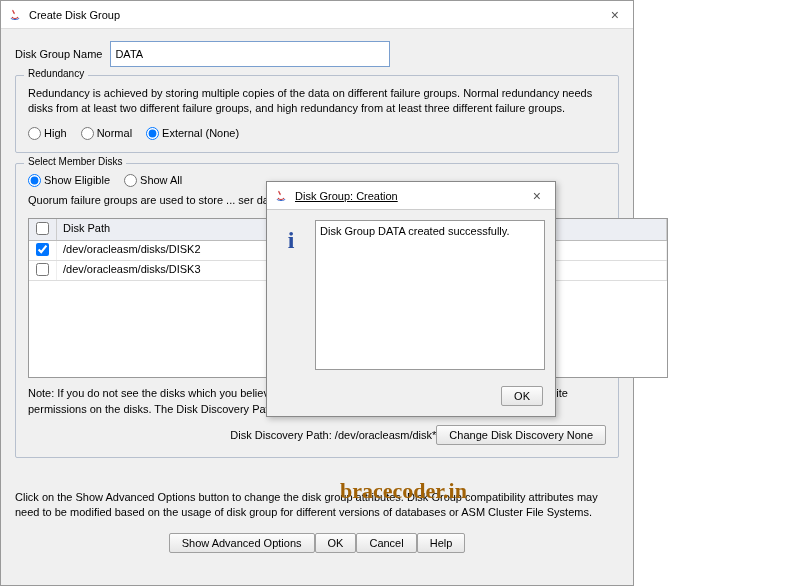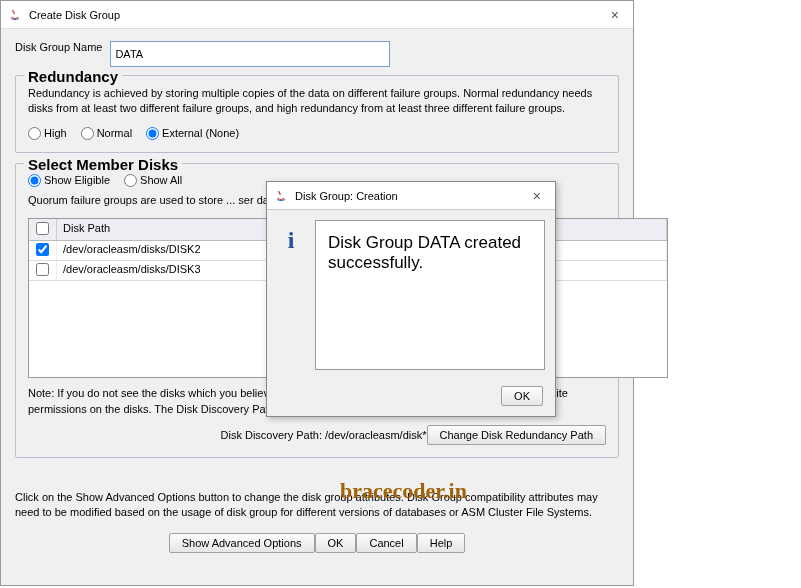--- a/index.html
+++ b/index.html
@@ -42,21 +42,21 @@
       font-size: 14px;
       color: #555;
       cursor: default;
       padding: 2px 6px;
     }
     .content {
       padding: 12px 14px;
     }
     .row {
       display: flex;
-      align-items: flex-start;
+      align-items: center;
       margin-bottom: 8px;
     }
     .label {
       margin-right: 8px;
     }
     input[type="text"] {
       border: 1px solid #7a9fcf;
       padding: 12px 4px;
       font-family: inherit;
       font-size: 11px;
@@ -68,22 +68,21 @@
       padding: 10px 12px 12px 12px;
       margin-bottom: 10px;
       position: relative;
     }
     .groupbox-title {
       position: absolute;
       top: -8px;
       left: 8px;
       background: #f0f0f0;
       padding: 0 4px;
-      font-size: 15px;
-      font-weight: bold;
+      font-size: 10px;
     }
     .desc {
       margin-bottom: 10px;
       line-height: 1.4;
     }
     .radios {
       display: flex;
       gap: 6px;
       align-items: flex-start;
     }
@@ -166,20 +165,21 @@
       left: 266px;
       top: 181px;
       width: 290px;
       background: #f0f0f0;
       border: 1px solid #888;
       box-shadow: 2px 2px 6px rgba(0,0,0,0.25);
     }
     .modal .titlebar {
       background: #fff;
       border-bottom: 1px solid #ccc;
+      text-decoration: underline;
     }
     .modal-body {
       display: flex;
       padding: 10px;
       gap: 10px;
     }
     .info-icon {
       width: 28px; height: 28px;
       display: flex;
       align-items: center;
@@ -188,23 +188,23 @@
       font-size: 24px;
       font-weight: bold;
       color: #2a4ea0;
       margin-top: 6px;
     }
     .modal-textarea {
       flex: 1;
       border: 1px solid #999;
       background: #fff;
       height: 150px;
-      padding: 12px;
+      padding: 4px;
       font-family: inherit;
-      font-size: 17px;
+      font-size: 11px;
       overflow: auto;
     }
     .modal-buttons {
       display: flex;
       justify-content: flex-end;
       padding: 6px 12px 10px 12px;
     }
   </style>
 </head>
 <body>
@@ -271,21 +271,21 @@
         </div>
         <div class="table-row">
           <div class="td td-check"><input type="checkbox" style=""></div>
           <div class="td td-path">/dev/oracleasm/disks/DISK3</div>
         </div>
       </div>
 
       <div class="note">Note: If you do not see the disks which you believe are available, check the Disk Discovery Path and read/write permissions on the disks. The Disk Discovery Path limits set of disks considered for discovery.</div>
       <div class="discovery-row">
         <span>Disk Discovery Path: /dev/oracleasm/disk*</span>
-        <button>Change Disk Redundancy Path</button>
+        <button>Change Disk Discovery None</button>
       </div>
     </div>
   </div>
 
   <div class="footer-text">Click on the Show Advanced Options button to change the disk group attributes. Disk Group compatibility attributes may need to be modified based on the usage of disk group for different versions of databases or ASM Cluster File Systems.</div>
   <div class="button-row">
     <button>Show Advanced Options</button>
     <button>OK</button>
     <button>Cancel</button>
     <button>Help</button>

